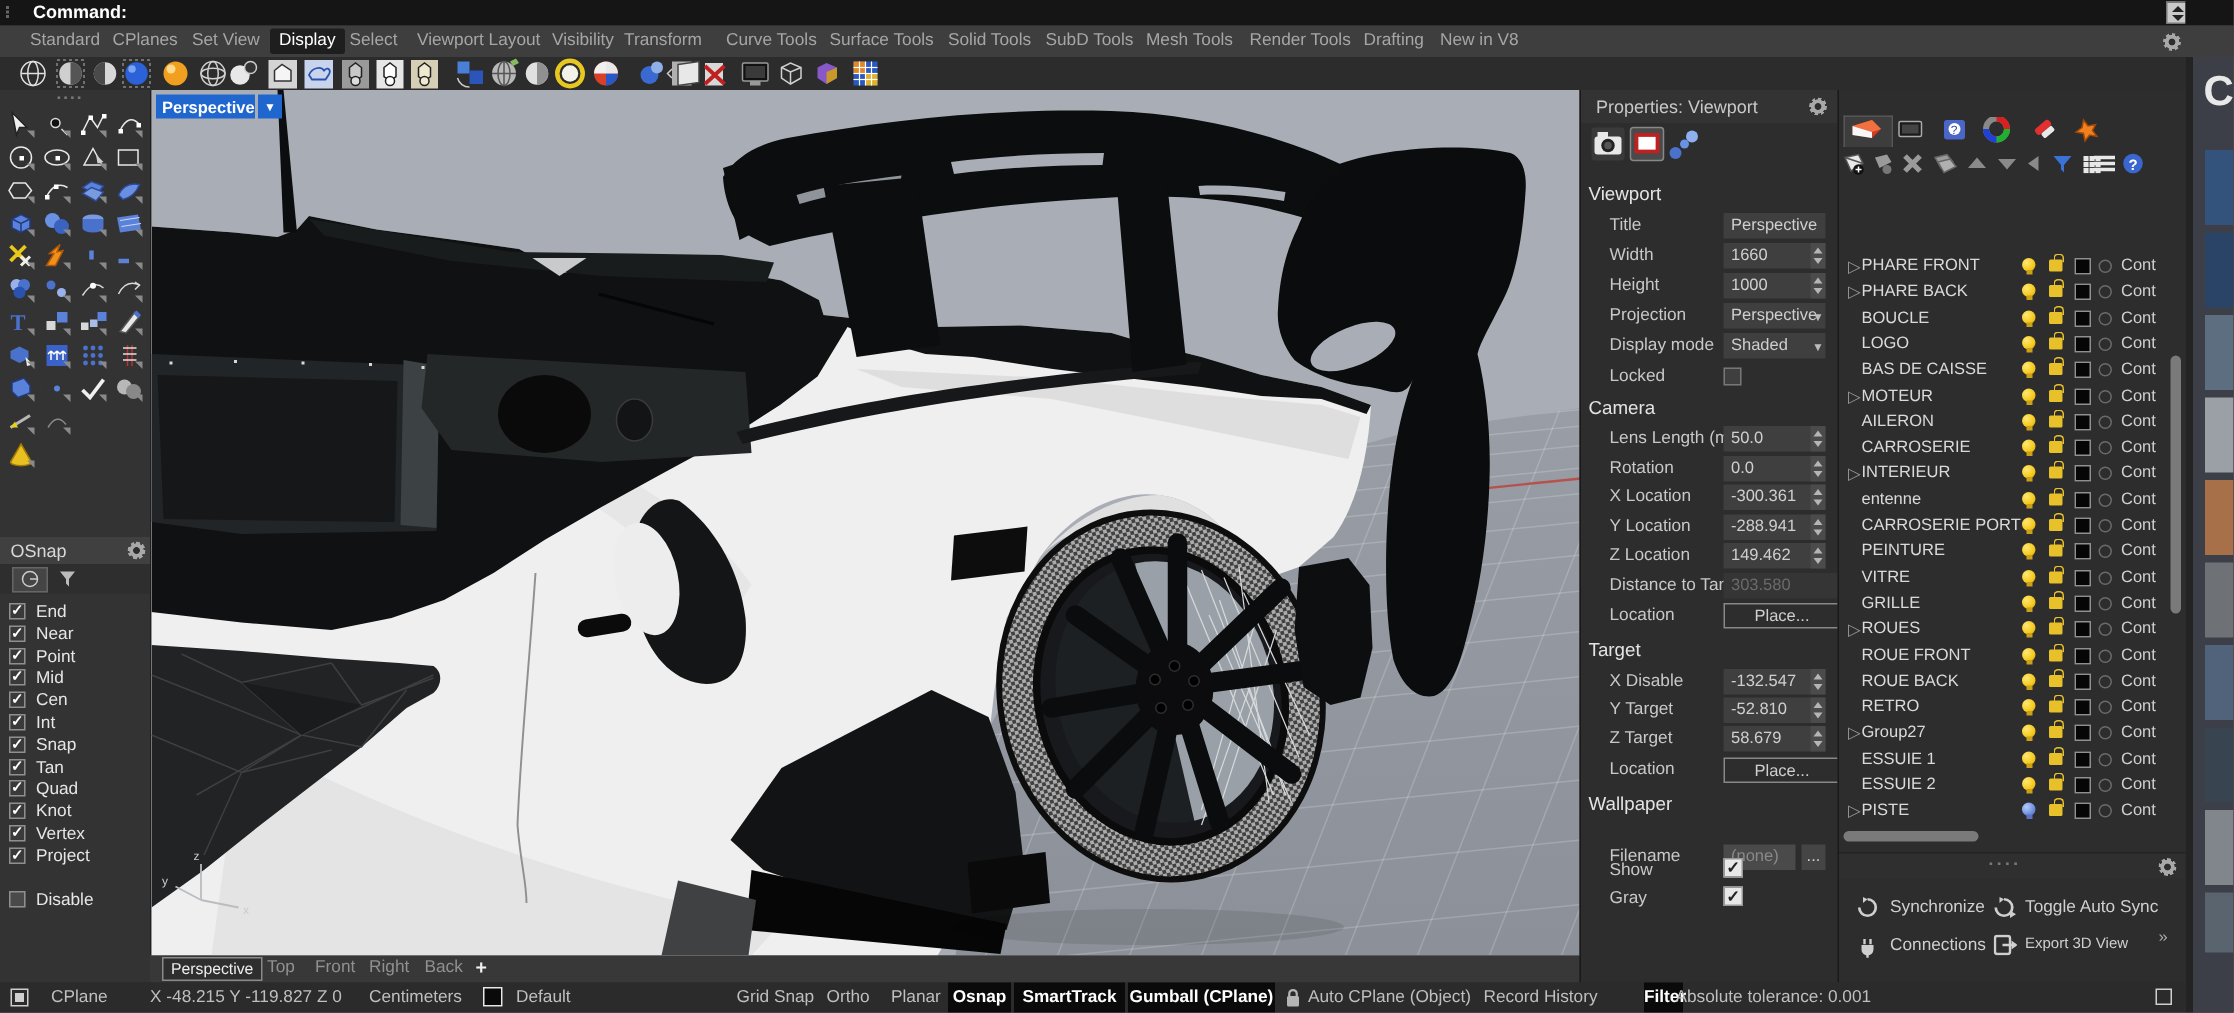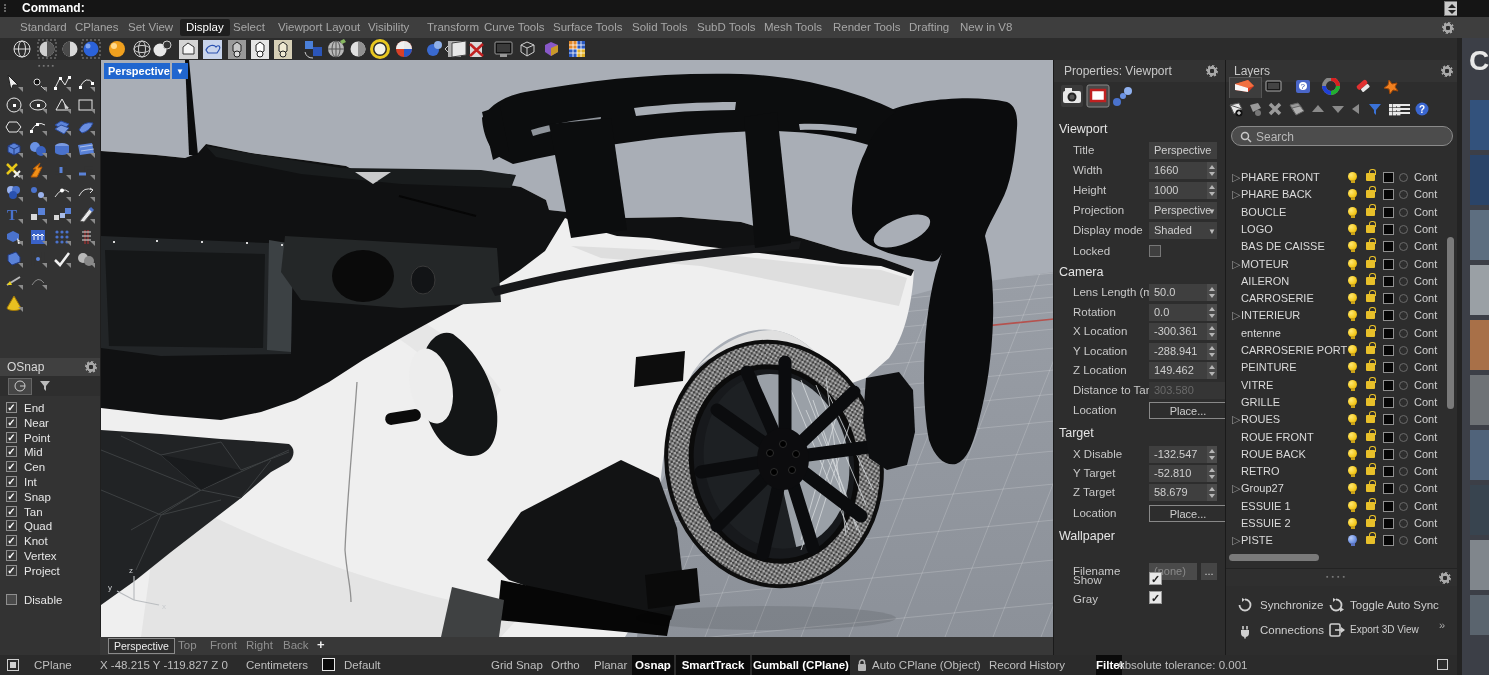--- a/index.html
+++ b/index.html
@@ -50,21 +50,21 @@
 <span style="position:absolute;left:1448px;top:10px;width:0;height:0;border-left:4px solid transparent;border-right:4px solid transparent;border-top:4px solid #222"></span>
 </div>
 <div id="menubar" class="abs">
 <span class="mi" style="left:20px">Standard</span>
 <span class="mi" style="left:75px">CPlanes</span>
 <span class="mi" style="left:128px">Set View</span>
 <span class="mi" style="left:180px;background:#1e1e1e;color:#fff;padding:1px 6px;border-radius:2px;top:2px">Display</span>
 <span class="mi" style="left:233px">Select</span>
 <span class="mi" style="left:278px">Viewport Layout</span>
 <span class="mi" style="left:368px">Visibility</span>
-<span class="mi" style="left:427px">Transform</span>
+<span class="mi" style="left:416px">Transform</span>
 <span class="mi" style="left:484px">Curve Tools</span>
 <span class="mi" style="left:553px">Surface Tools</span>
 <span class="mi" style="left:632px">Solid Tools</span>
 <span class="mi" style="left:697px">SubD Tools</span>
 <span class="mi" style="left:764px">Mesh Tools</span>
 <span class="mi" style="left:833px">Render Tools</span>
 <span class="mi" style="left:909px">Drafting</span>
 <span class="mi" style="left:960px">New in V8</span>
 <span class="gear" style="left:1442px;top:5px"></span>
 </div>
@@ -737,24 +737,20 @@
 <div class="prow" style="top:511px">
       <span class="plab">Show</span>
       <span style="position:absolute;left:95px;top:1px;width:13px;height:13px;background:#e8e8e8;border:1px solid #999;color:#222;font-size:11px;line-height:13px;text-align:center;font-weight:bold">✓</span>
     </div>
 <div class="prow" style="top:530px">
       <span class="plab">Gray</span>
       <span style="position:absolute;left:95px;top:1px;width:13px;height:13px;background:#e8e8e8;border:1px solid #999;color:#222;font-size:11px;line-height:13px;text-align:center;font-weight:bold">✓</span>
     </div>
 </div>
 <div id="layers" class="abs">
-<div style="position:absolute;left:0;top:0;width:232px;height:22px;background:#333">
-      <span style="position:absolute;left:8px;top:4px;font-size:12px;color:#c8c8c8">Layers</span>
-      <span class="gear" style="left:215px;top:5px"></span>
-    </div>
 <div style="position:absolute;left:3px;top:17px;width:33px;height:21px;background:#3d3d3d;border:1px solid #555;border-bottom:none"></div>
 <svg width="232" height="42" style="position:absolute;left:0;top:18px">
 <path d="M9,6 L22,2 L28,8 L22,14 L9,12 Z" fill="#d83a20"></path>
       <path d="M9,6 L22,10 L28,8 L22,2 Z" fill="#f07040"></path>
       <path d="M9,12 L22,14 L22,10 L9,6 Z" fill="#f8f8f8"></path>
 <rect x="40" y="3" width="15" height="10" rx="1" fill="#1a1a1a" stroke="#aaa"></rect>
       <rect x="42" y="5" width="11" height="6" fill="#444"></rect>
 <rect x="70" y="2" width="14" height="13" rx="2" fill="#4a66c8"></rect>
       <circle cx="77" cy="8" r="4" fill="#fff"></circle>
       <text x="74.5" y="11" font-size="8" fill="#2a46a8">?</text>
@@ -789,27 +785,20 @@
           <rect x="171" y="6" width="3.4" height="3.4"></rect>
           <rect x="163" y="10" width="3.4" height="3.4"></rect>
           <rect x="167" y="10" width="3.4" height="3.4"></rect>
           <rect x="171" y="10" width="3.4" height="3.4"></rect>
         </g>
 <path d="M170,3 L184,3 M170,7 L184,7 M170,11 L184,11" stroke="#e8e8e8" stroke-width="2.2"></path>
 <circle cx="196" cy="7" r="6.5" fill="#3a66d0"></circle>
         <text x="193" y="11" font-size="10" font-weight="bold" fill="#fff">?</text>
 </g>
 </svg>
-<div style="position:absolute;left:5px;top:66px;width:222px;height:20px;background:#4c4c4c;border:1px solid #8a8a8a;border-radius:10px">
-      <svg width="12" height="12" style="position:absolute;left:8px;top:4px">
-        <circle cx="5" cy="5" r="3.5" fill="none" stroke="#c8c8c8" stroke-width="1.5"></circle>
-        <line x1="8" y1="8" x2="11" y2="11" stroke="#c8c8c8" stroke-width="1.5"></line>
-      </svg>
-      <span style="position:absolute;left:24px;top:3px;color:#b8b8b8;font-size:12px">Search</span>
-    </div>
 <div id="lrows" style="position:absolute;left:0;top:109px;width:232px">
 <div class="lrow" style="top:0px">
         <span class="lname" style="left:6px;color:#999">▷</span>
         <span class="lname" style="left:15px">PHARE FRONT</span>
         <span class="bulb">
           <span class="bulbc"></span>
           <span class="bulbb"></span>
         </span>
         <span class="lock"></span>
         <span class="sw"></span>

